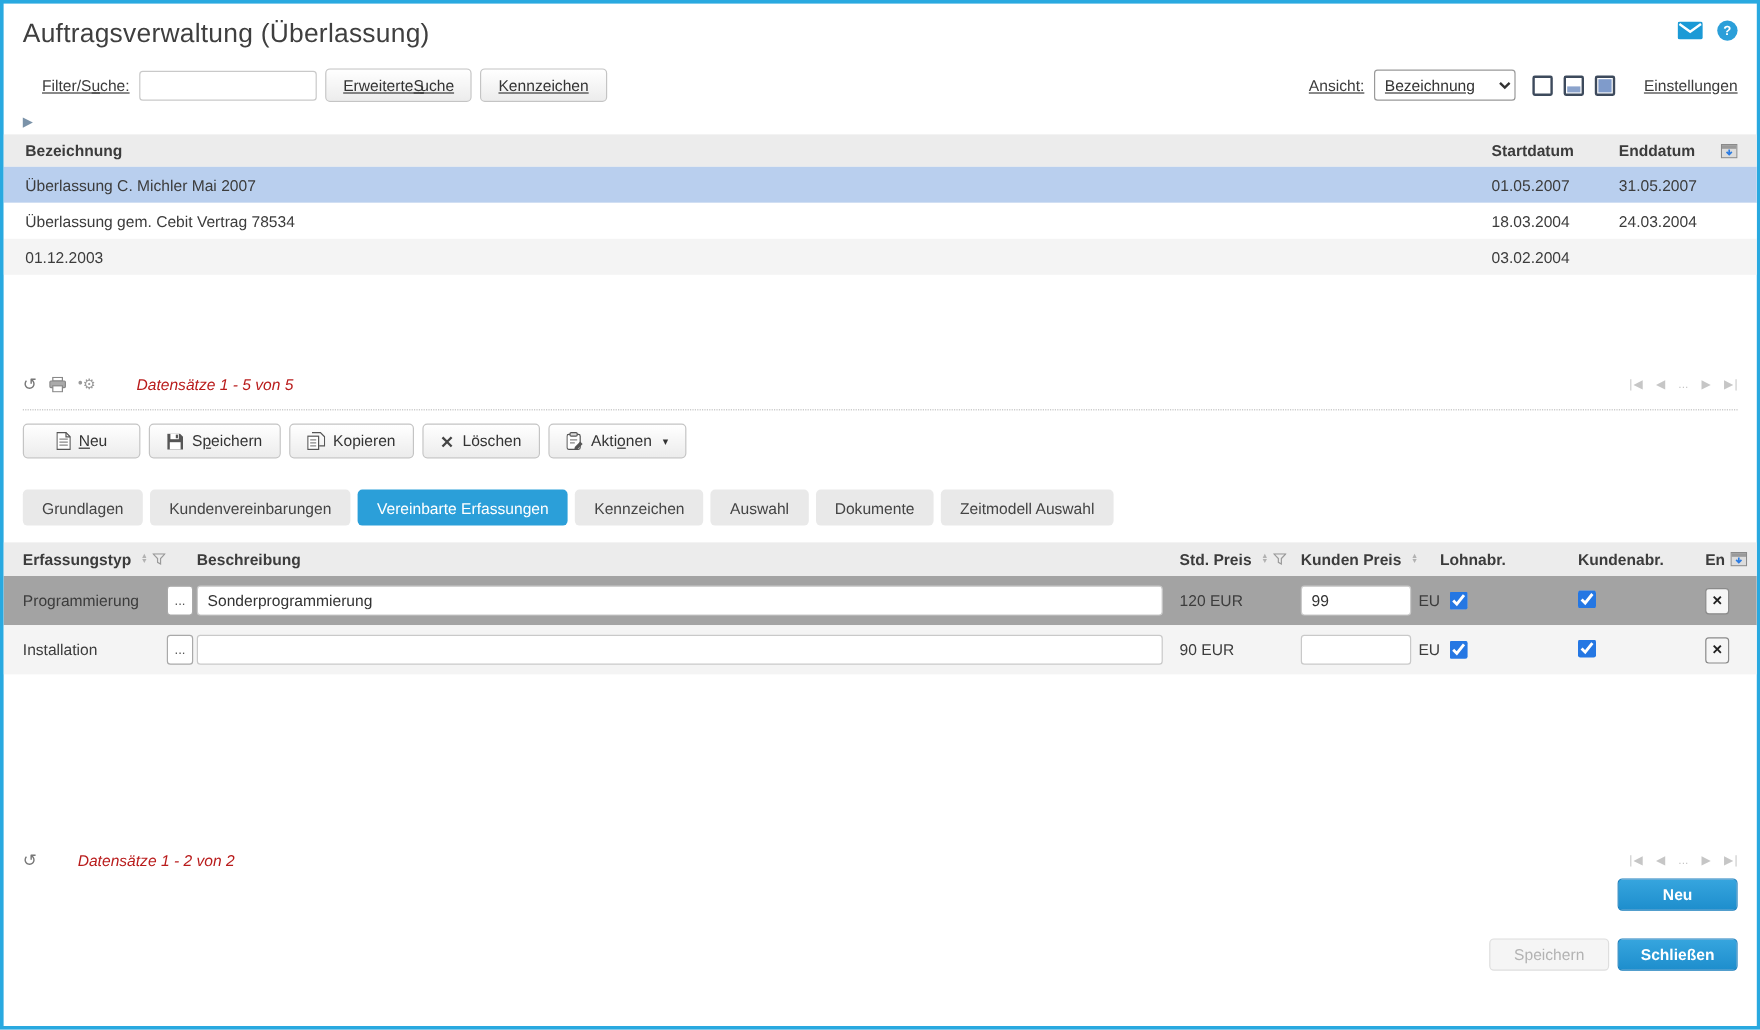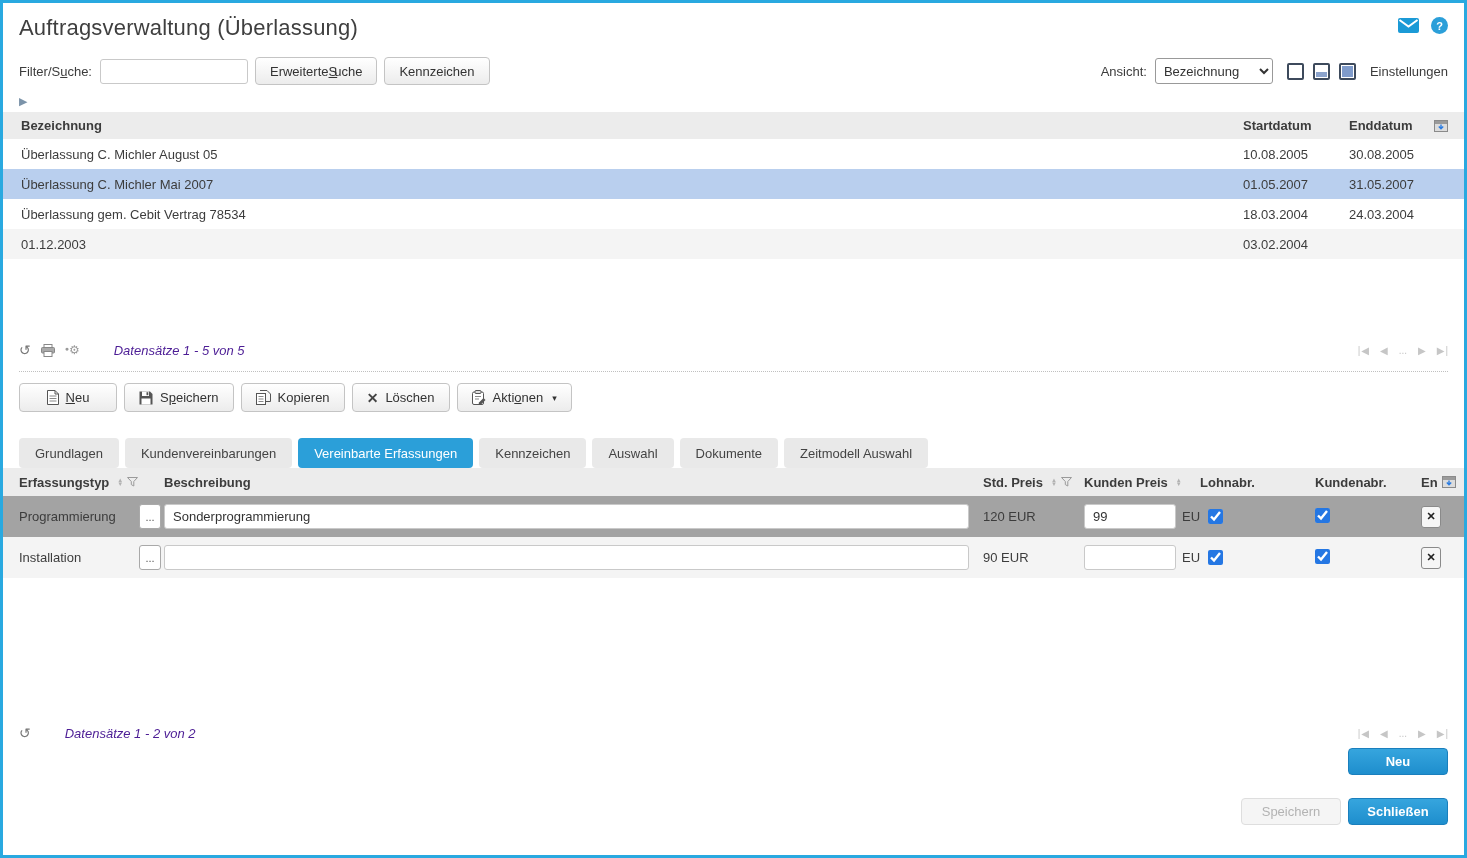--- a/index.html
+++ b/index.html
@@ -3,21 +3,21 @@
 <meta charset="utf-8">
 <style>
   * { box-sizing: border-box; margin: 0; padding: 0; }
   html,body { width:1467px; height:858px; }
   body {
     font-family: "Liberation Sans", sans-serif;
     font-size: 13px; color:#3c3c3c;
     background:#fff; border:3px solid #29a9e0;
     overflow:hidden; position:relative;
   }
-  .px { padding-left:16px; padding-right:16px; }
+  .px { padding-left:32px; padding-right:16px;text-decoration:underline; }
 
   
   .hdr { display:flex; justify-content:space-between; align-items:flex-start; padding:12px 16px 0 16px; }
   .title { font-size:22px; color:#3f3f3f; letter-spacing:.2px; }
   .hdr-icons { display:flex; gap:12px; align-items:center; padding-top:2px; }
   .help-bubble { width:17px; height:17px; border-radius:50%; background:#2b9fd9; color:#fff;
     font-size:11px; font-weight:bold; display:flex; align-items:center; justify-content:center; }
 
   
   .fbar { display:flex; align-items:center; margin-top:16px; }
@@ -29,38 +29,38 @@
     background:linear-gradient(#ffffff,#ececec); color:#333; font:13px "Liberation Sans",sans-serif;
     display:inline-flex; align-items:center; gap:7px; cursor:pointer; }
   .fbar .btn { margin-left:7px; }
   .fbar-right { margin-left:auto; display:flex; align-items:center; gap:8px; }
   .view-select { height:26px; border:1px solid #999; border-radius:3px; padding:0 4px; width:118px;
     font:13px "Liberation Sans",sans-serif; color:#333; background:#fff; }
   .vicon { width:17px; height:17px; border:2px solid #3d4a5c; border-radius:2px; background:#fff; display:inline-block; position:relative; cursor:pointer; }
   .vicon.split::after { content:""; position:absolute; left:1px; right:1px; bottom:1px; height:5px; background:#8ba3cc; }
   .vicon.full::after { content:""; position:absolute; inset:1px; background:#7f9bcb; }
   .vicon-row { display:flex; gap:9px; margin:0 6px; }
-  .settings-link { cursor:pointer; }
+  .settings-link { margin-left:10px; cursor:pointer; }
 
   .expander { color:#7b93a9; font-size:11px; margin:10px 0 4px 16px; cursor:pointer; }
 
   
   .t1-head, .t1-row { display:grid; grid-template-columns: 1fr 106px 95px 38px; align-items:center; }
   .t1-head { background:#ececec; height:27px; font-weight:bold; }
   .t1-head > div, .t1-row > div { padding-left:18px; }
   .t1-row { height:30px; background:#fff; cursor:pointer; }
   .t1-row.alt { background:#f4f4f4; }
   .t1-row.selected { background:#b9cfee; }
   .spacer1 { height:80px; }
 
   
   .recbar { display:flex; align-items:center; padding:0 16px; height:22px; }
   .rec-icons { display:flex; gap:10px; align-items:center; color:#8a8a8a; }
   .icon-btn { cursor:pointer; color:#777; font-size:14px; line-height:1; background:none; border:none; padding:0; }
-  .records { font-style:italic; color:#4c1d95; margin-left:34px; }
+  .records { font-style:italic; color:#b91c1c; margin-left:34px; }
   .pager { margin-left:auto; display:flex; align-items:center; gap:11px; color:#c6c6c6; font-size:10px; }
   .pager span { cursor:default; }
   .pg-first, .pg-last { position:relative; }
   .pg-first::before { content:"|"; margin-right:1px; }
   .pg-last::after { content:"|"; margin-left:1px; }
 
   .dotted { border:none; border-top:1px dotted #c0c0c0; margin:10px 16px 0 16px; }
 
   
   .toolbar { display:flex; gap:7px; padding:11px 16px 0 16px; }
@@ -68,21 +68,21 @@
   .x-glyph { font-size:14px; color:#444; font-weight:bold; }
   .caret { font-size:9px; margin-left:2px; }
 
   
   .tabs { display:flex; gap:6px; padding:26px 16px 0 16px; }
   .tab { height:30px; padding:0 16px; display:flex; align-items:center; background:#e9e9e9;
     border-radius:4px; color:#444; cursor:pointer; }
   .tab.active { background:#2b9fd9; color:#fff; }
 
   
-  .t2 { }
+  .t2 { margin-top:14px; }
   .t2-head, .t2-row { display:grid; grid-template-columns: 120px 25px 1fr 101px 98px 133px 106px 27px; align-items:center; padding:0 16px; }
   .t2-head { background:#ececec; height:28px; font-weight:bold; }
   .t2-row { height:41px; background:#a3a3a3; }
   .t2-row.alt { background:#f4f4f4; }
   .sorticons { display:inline-flex; flex-direction:column; font-size:6px; color:#b2b2b2; line-height:4.5px; vertical-align:middle; margin-left:4px; }
   .hcell { display:flex; align-items:center; gap:4px; }
   .pad-h { padding-left:18px; }
   .dots-btn { width:22px; height:25px; border:1px solid #a9a9a9; border-radius:3px; background:#fff; font-size:11px; color:#555; cursor:pointer; line-height:10px; }
   .desc-input { width:calc(100% - 14px); }
   .price-input { width:92px; }
@@ -152,26 +152,20 @@
     <div>Enddatum</div>
     <div style="padding-left:8px">
       <svg width="14" height="12" viewBox="0 0 14 12">
           <rect x="0.5" y="0.5" width="13" height="11" fill="#dcdcdc" stroke="#8a8a8a"></rect>
           <rect x="1" y="1" width="12" height="3" fill="#9a9a9a"></rect>
           <path d="M7 4.5 v4 M4.8 6.5 l2.2 2.3 2.2-2.3" stroke="#2b7ce2" stroke-width="1.4" fill="none"></path>
         </svg>
     </div>
   </div>
 
-  <div class="t1-row">
-    <div>Überlassung C. Michler August 05</div>
-    <div>10.08.2005</div>
-    <div>30.08.2005</div>
-      <div></div>
-  </div>
   <div class="t1-row selected">
     <div>Überlassung C. Michler Mai 2007</div>
     <div>01.05.2007</div>
     <div>31.05.2007</div>
       <div></div>
   </div>
   <div class="t1-row">
     <div>Überlassung gem. Cebit Vertrag 78534</div>
     <div>18.03.2004</div>
     <div>24.03.2004</div>

